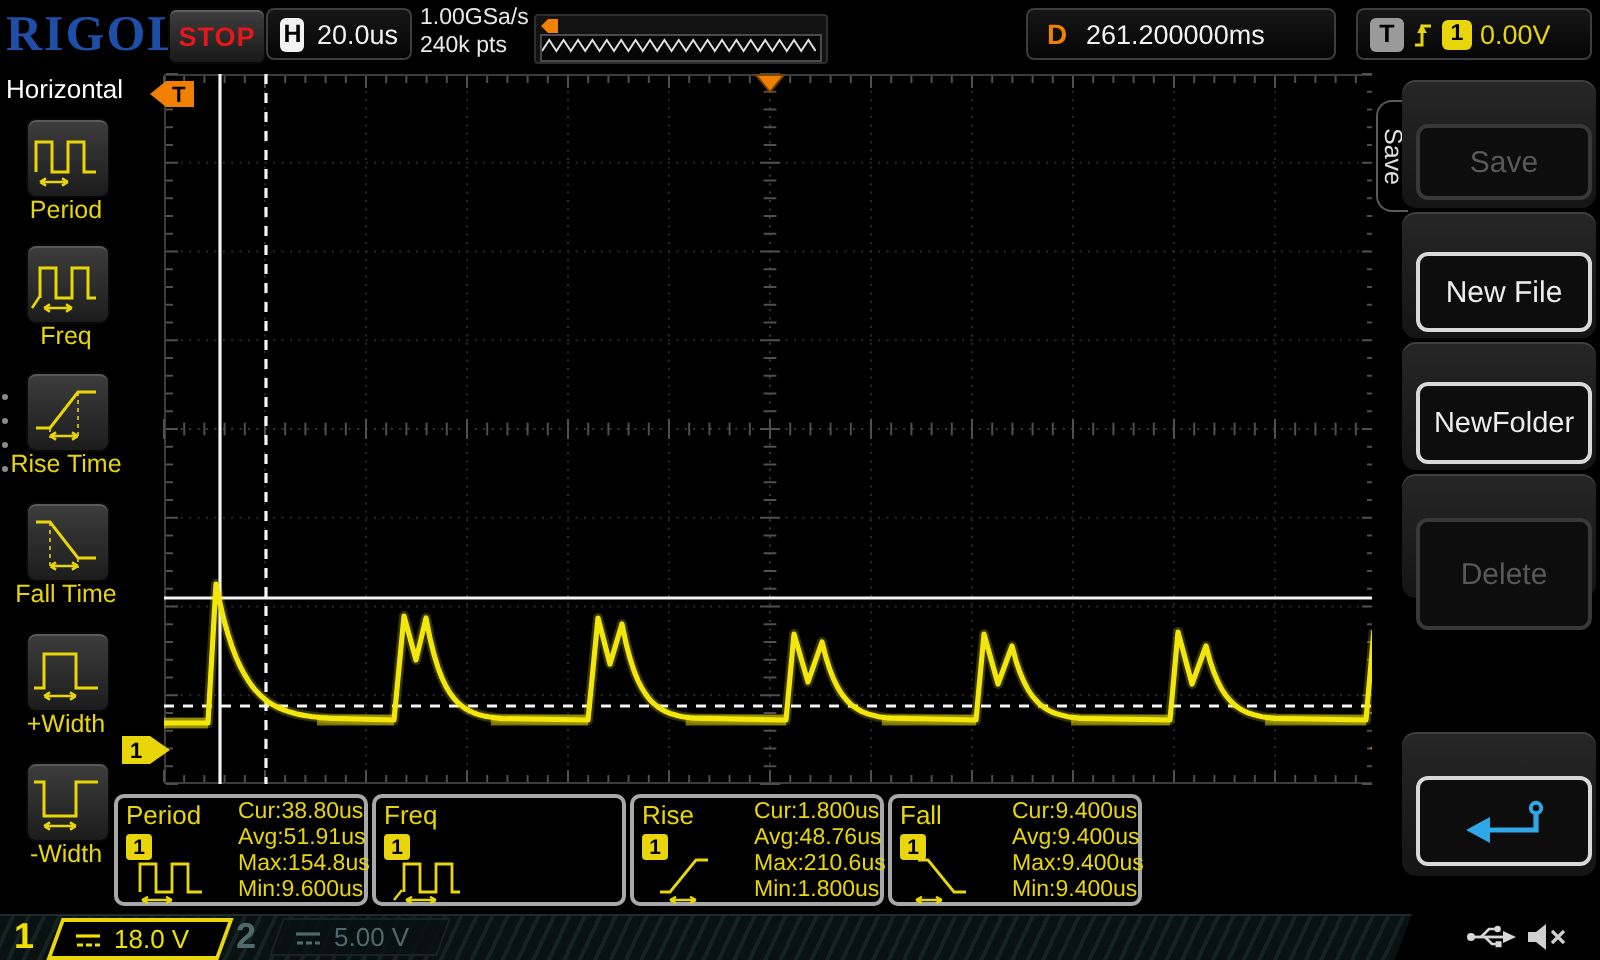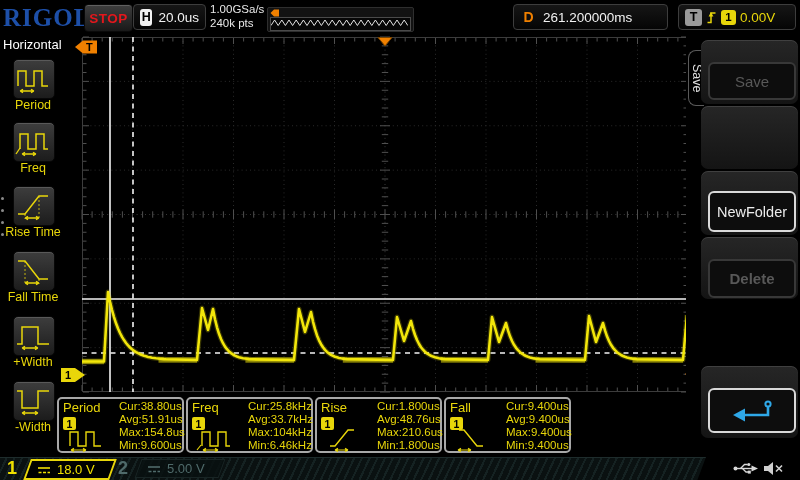--- a/index.html
+++ b/index.html
@@ -543,22 +543,23 @@
     <span>Save</span>
   </div>
 
   <div class="rm-slot" style="top:5px;height:64px;"></div>
   <div class="rm-slot" style="top:71px;height:63px;"></div>
   <div class="rm-slot" style="top:136px;height:64px;"></div>
   <div class="rm-slot" style="top:202px;height:62px;"></div>
   <div class="rm-slot" style="top:331px;height:72px;"></div>
 
   <div class="rm-btn rm-off" style="top:27px;height:38px;">Save</div>
+  <div class="rm-btn rm-on" style="top:91px;height:40px;">New File</div>
   <div class="rm-btn rm-on" style="top:156px;height:41px;font-size:14.5px;">NewFolder</div>
-  <div class="rm-btn rm-off" style="top:224px;height:39px;font-weight:bold;">Delete</div>
+  <div class="rm-btn rm-off" style="top:224px;height:56px;">Delete</div>
   <div class="rm-btn rm-on" style="top:353px;height:45px;">
     <svg width="52" height="26">
       <circle cx="42" cy="6" r="2.6" fill="none" stroke="#2fa8e8" stroke-width="2"></circle>
       <path d="M42 8.5 V17 H18" stroke="#2fa8e8" stroke-width="2.6" fill="none"></path>
       <polygon points="7,17 19,10.5 19,23.5" fill="#2fa8e8"></polygon>
     </svg>
   </div>
 </div>
 
 <div class="meas" style="left:57px;">
@@ -577,26 +578,20 @@
 </div>
 
 <div class="meas" style="left:186px;">
   <div class="mname">Freq</div>
   <div class="mbadge">1</div>
   <svg class="micon" width="42" height="27">
     <path d="M6 21 V7 h8 v14 h8 V7 h8 v14 h4" stroke="#e8d60a" stroke-width="1.4" fill="none"></path>
     <path d="M1 25 l4 -5" stroke="#e8d60a" stroke-width="1.2" fill="none"></path>
     <path d="M7 25 H22 M7 25 l3 -1.6 M7 25 l3 1.6 M22 25 l-3 -1.6 M22 25 l-3 1.6" stroke="#e8d60a" stroke-width="1.2" fill="none"></path>
   </svg>
-  <div class="mvals">
-    <div>Cur:25.8kHz</div>
-      <div>Avg:33.7kHz</div>
-    <div>Max:104kHz</div>
-      <div>Min:6.46kHz</div>
-  </div>
 </div>
 
 <div class="meas" style="left:315px;">
   <div class="mname">Rise</div>
   <div class="mbadge">1</div>
   <svg class="micon" width="42" height="27">
     <path d="M5 21 h5 L23 5 h6" stroke="#e8d60a" stroke-width="1.4" fill="none"></path>
     <path d="M10 25 H23 M10 25 l3 -1.6 M10 25 l3 1.6 M23 25 l-3 -1.6 M23 25 l-3 1.6" stroke="#e8d60a" stroke-width="1.2" fill="none"></path>
   </svg>
   <div class="mvals">

